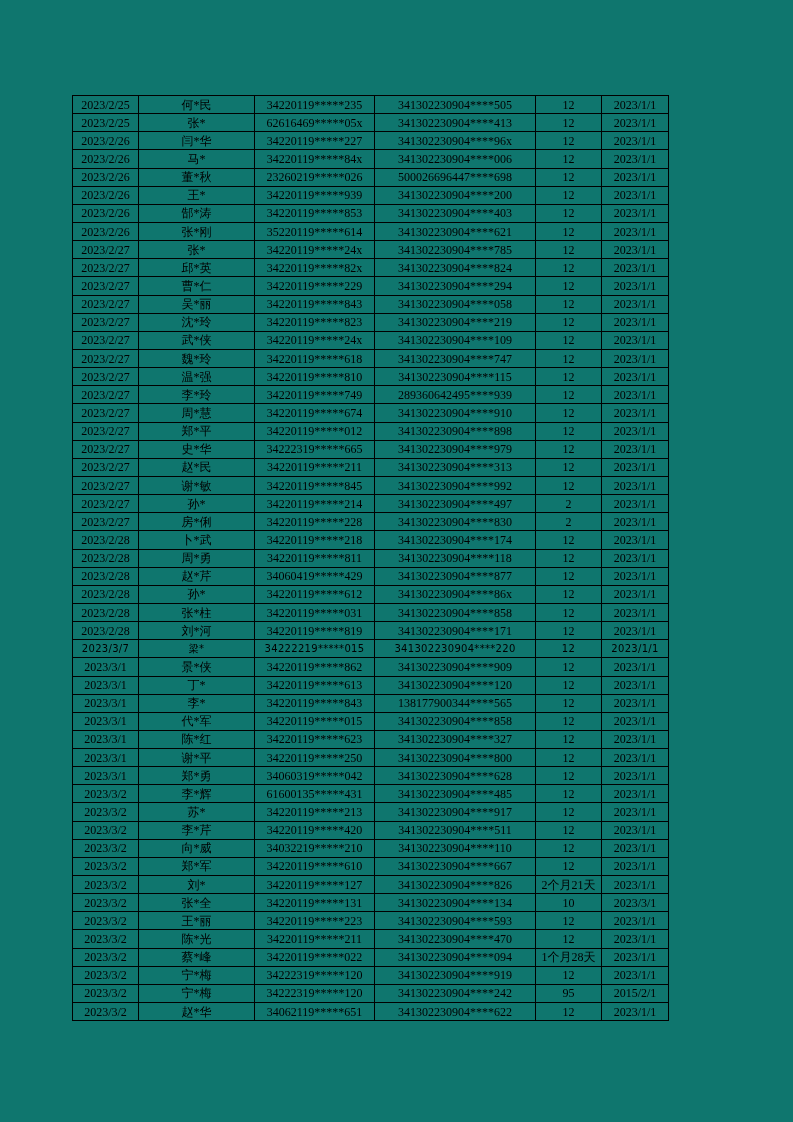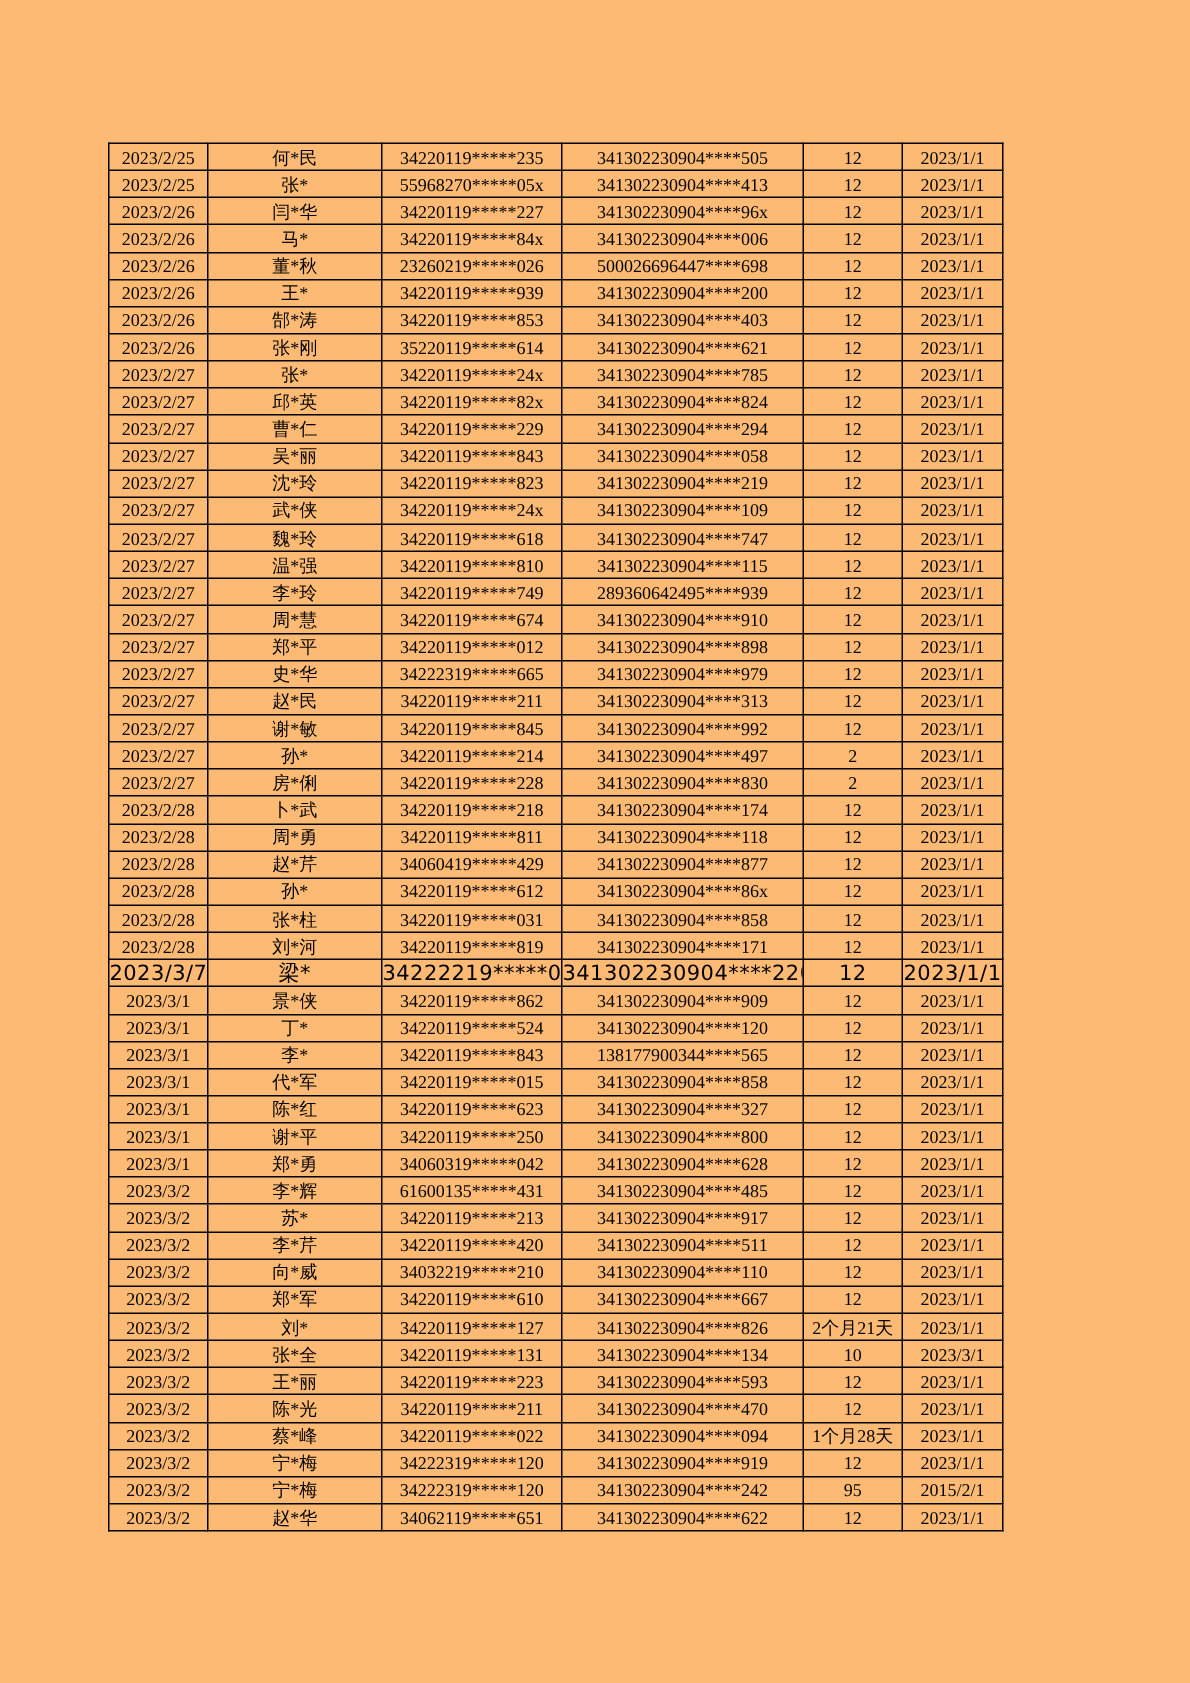--- a/index.html
+++ b/index.html
@@ -13,21 +13,21 @@
     font-family: "Liberation Serif", serif;
     position: relative;
     overflow: hidden;
   }
   .page {
     position: absolute;
     left: 0;
     top: 0;
     width: 793px;
     height: 1122px;
-    background: #fdba74;
+    background: #0f766e;
   }
   table.records {
     position: absolute;
     left: 72px;
     top: 95px;
     border-collapse: collapse;
     table-layout: fixed;
     width: 596px;
   }
   table.records td {
@@ -45,21 +45,21 @@
   
   col.c0 { width: 66px; }
   col.c1 { width: 116px; }
   col.c2 { width: 120px; }
   col.c3 { width: 161px; }
   col.c4 { width: 66px; }
   col.c5 { width: 67px; }
   
   tr.alt-font td {
     font-family: "DejaVu Sans", sans-serif;
-    font-size: 14px;
+    font-size: 10px;
     letter-spacing: 0.3px;
   }
 </style>
 </head>
 <body>
 
 <div class="page">
   <table class="records">
     <colgroup>
       <col class="c0">
@@ -74,21 +74,21 @@
           <td>2023/2/25</td>
           <td>何*民</td>
           <td>34220119*****235</td>
           <td>341302230904****505</td>
           <td>12</td>
           <td>2023/1/1</td>
         </tr>
         <tr>
           <td>2023/2/25</td>
           <td>张*</td>
-          <td>55968270*****05x</td>
+          <td>62616469*****05x</td>
           <td>341302230904****413</td>
           <td>12</td>
           <td>2023/1/1</td>
         </tr>
         <tr>
           <td>2023/2/26</td>
           <td>闫*华</td>
           <td>34220119*****227</td>
           <td>341302230904****96x</td>
           <td>12</td>
@@ -322,21 +322,21 @@
           <td>2023/3/1</td>
           <td>景*侠</td>
           <td>34220119*****862</td>
           <td>341302230904****909</td>
           <td>12</td>
           <td>2023/1/1</td>
         </tr>
         <tr>
           <td>2023/3/1</td>
           <td>丁*</td>
-          <td>34220119*****524</td>
+          <td>34220119*****613</td>
           <td>341302230904****120</td>
           <td>12</td>
           <td>2023/1/1</td>
         </tr>
         <tr>
           <td>2023/3/1</td>
           <td>李*</td>
           <td>34220119*****843</td>
           <td>138177900344****565</td>
           <td>12</td>

